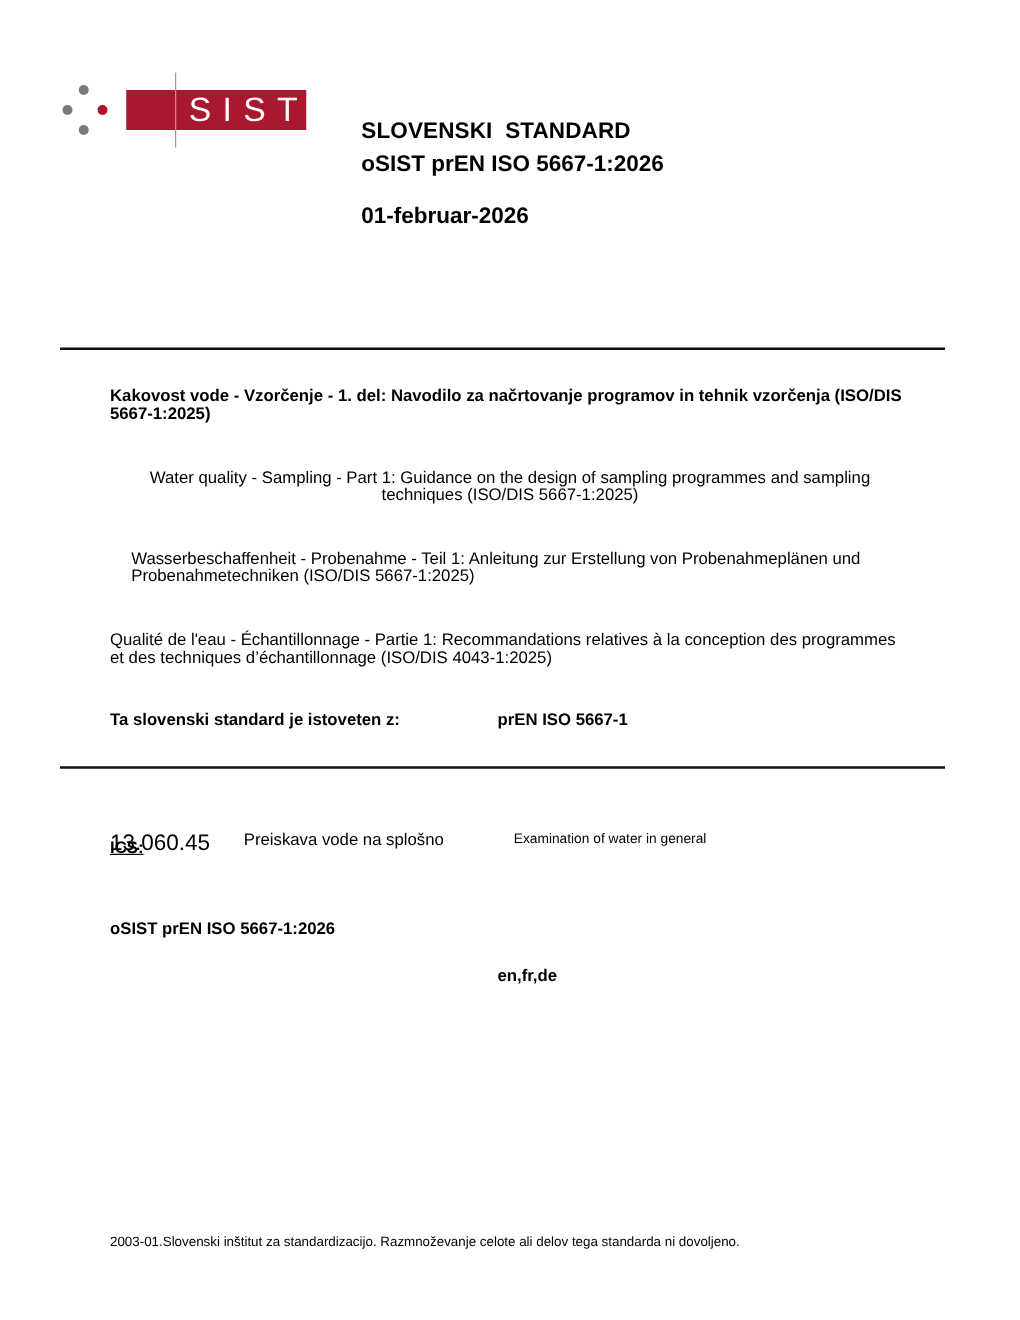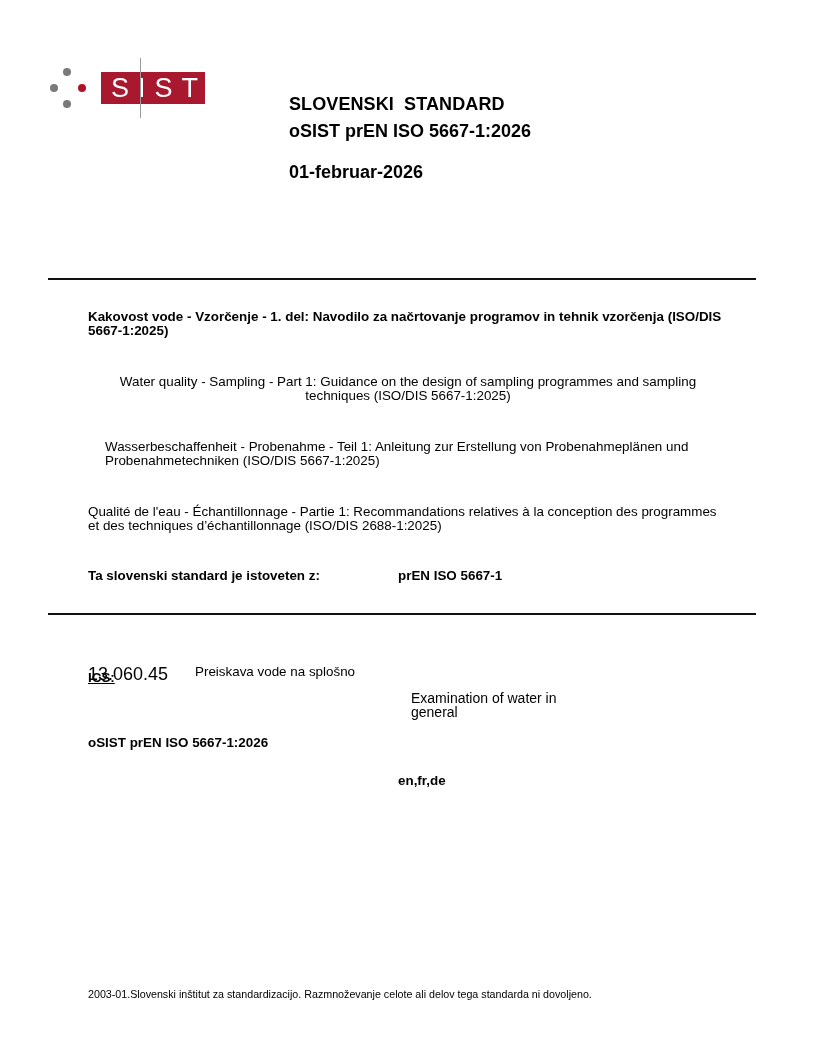--- a/index.html
+++ b/index.html
@@ -33,20 +33,21 @@
       width: 104px;
       height: 32px;
       background: #a8182e;
       color: #fff;
       font-family: "Liberation Sans", sans-serif;
       font-size: 27px;
       letter-spacing: 9px;
       line-height: 32px;
       text-indent: 10px;
       font-weight: normal;
+      padding-left: 40px;
     }
     .logo-vline {
       position: absolute;
       left: 140px;
       top: 58px;
       width: 1px;
       height: 60px;
       background: #9a9a9a;
     }
 
@@ -117,23 +118,22 @@
     }
     .ics-sl {
       left: 195px;
       top: 664px;
       font-size: 13.4px;
     }
     .ics-en {
       left: 411px;
       top: 664px;
       width: 180px;
-      font-size: 14px;
+      font-size: 11px;
       line-height: 14px;
-      margin-top: 27px;
     }
 
     .footer-code {
       left: 88px;
       top: 735px;
       font-size: 13.4px;
       font-weight: bold;
     }
     .footer-langs {
       left: 398px;
@@ -163,21 +163,21 @@
 
 <div class="abs hdr-title">SLOVENSKI  STANDARD</div>
 <div class="abs hdr-code">oSIST prEN ISO 5667-1:2026</div>
 <div class="abs hdr-date">01-februar-2026</div>
 
 <div class="rule" style="top:278px;"></div>
 
 <div class="para bold" style="top:310px;">Kakovost vode - Vzorčenje - 1. del: Navodilo za načrtovanje programov in tehnik vzorčenja (ISO/DIS 5667-1:2025)</div>
 <div class="para" style="top:375px;text-align:center;">Water quality - Sampling - Part 1: Guidance on the design of sampling programmes and sampling techniques (ISO/DIS 5667-1:2025)</div>
 <div class="para" style="top:440px;margin-left:17px;">Wasserbeschaffenheit - Probenahme - Teil 1: Anleitung zur Erstellung von Probenahmeplänen und Probenahmetechniken (ISO/DIS 5667-1:2025)</div>
-<div class="para" style="top:505px;">Qualité de l'eau - Échantillonnage - Partie 1: Recommandations relatives à la conception des programmes et des techniques d’échantillonnage (ISO/DIS 2688-1:2025)</div>
+<div class="para" style="top:505px;">Qualité de l'eau - Échantillonnage - Partie 1: Recommandations relatives à la conception des programmes et des techniques d’échantillonnage (ISO/DIS 4043-1:2025)</div>
 
 <div class="abs ident-label">Ta slovenski standard je istoveten z:</div>
 <div class="abs ident-value">prEN ISO 5667-1</div>
 
 <div class="rule" style="top:613px;"></div>
 
 <div class="abs ics-label">ICS:</div>
 <div>
   <div class="abs ics-code">13.060.45</div>
   <div class="abs ics-sl">Preiskava vode na splošno</div>

